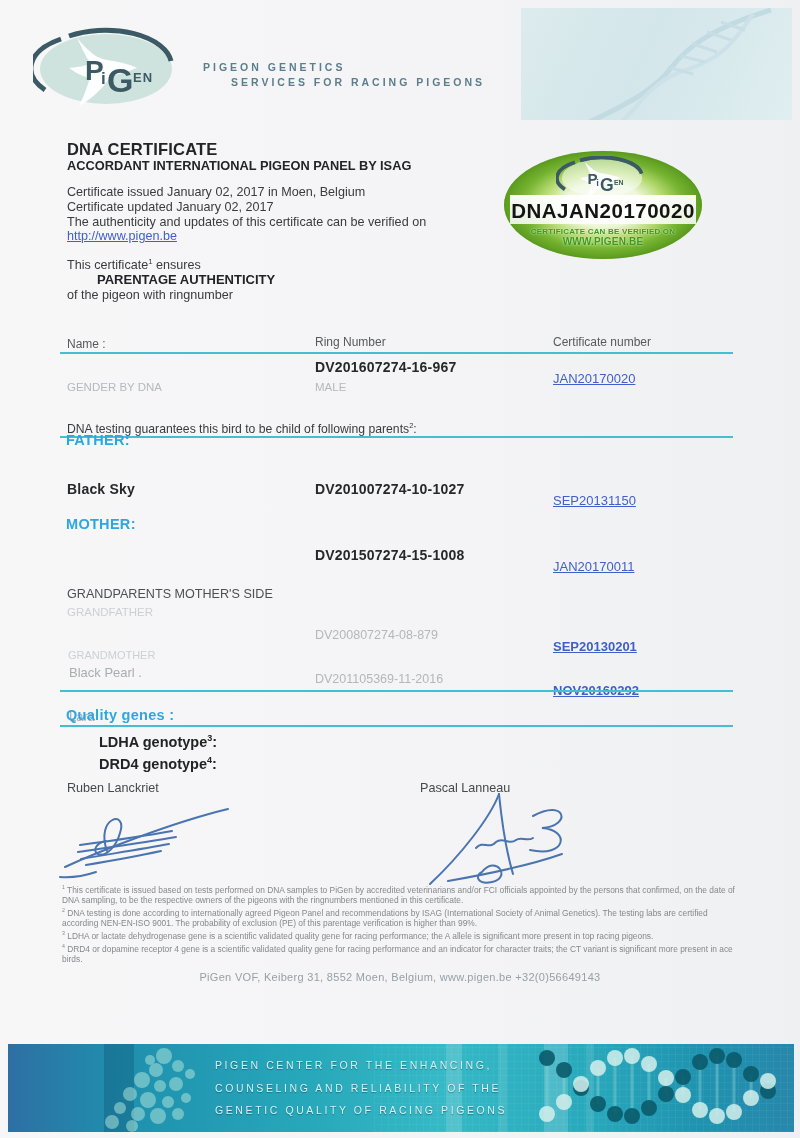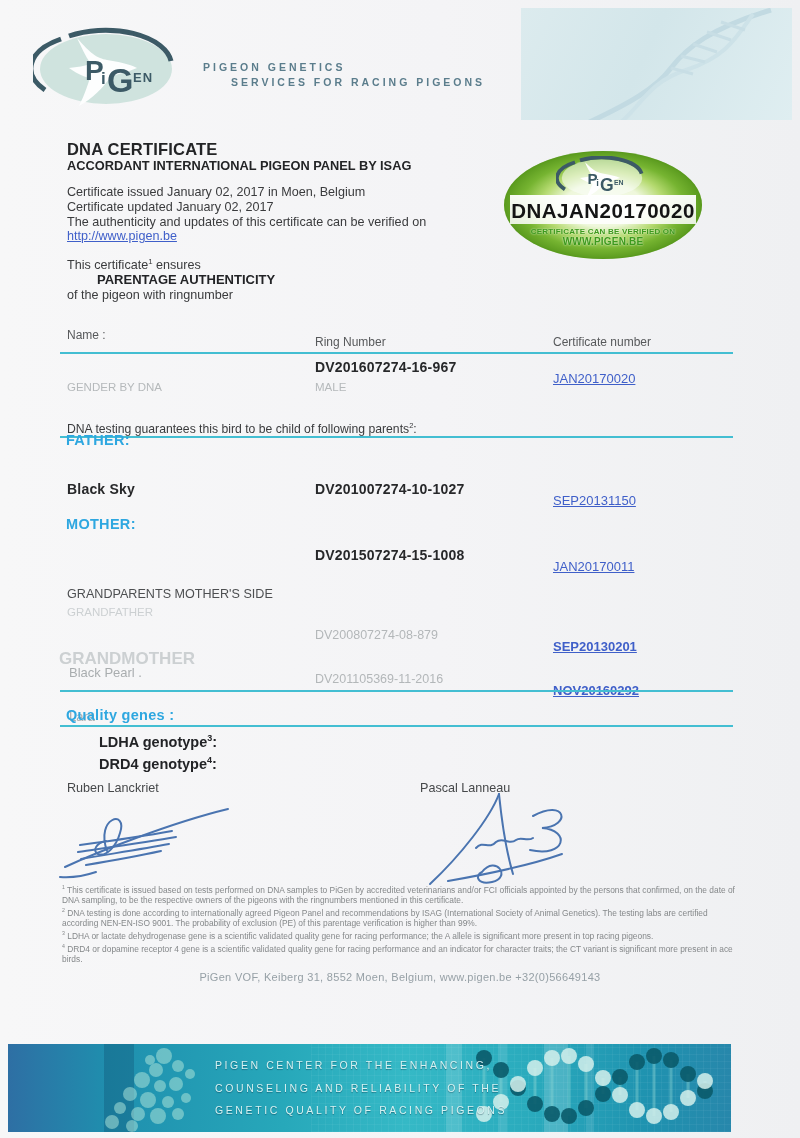--- a/index.html
+++ b/index.html
@@ -46,21 +46,21 @@
            box-shadow:0 0 0 1px rgba(90,154,30,.35) inset; }
   .badge-band { position:absolute; left:6px; right:6px; top:44px; height:29px;
                 background:linear-gradient(180deg,rgba(255,255,255,.95),rgba(255,255,255,.85)); }
   .badge-code { position:absolute; left:0; right:0; top:48px; text-align:center;
                 font-size:20.5px; font-weight:800; color:#141414; letter-spacing:.5px; }
   .badge-verify { position:absolute; left:14px; right:14px; top:76px; text-align:center;
                   font-size:8px; font-weight:bold; color:#3d9a1d; line-height:9.5px; letter-spacing:.2px;
                   text-shadow:0 0 2px rgba(255,255,255,.9); }
 
   
-  .banner { left:8px; top:1044px; width:723px; height:88px; overflow:hidden;
+  .banner { left:8px; top:1044px; width:786px; height:88px; overflow:hidden;
             background:linear-gradient(90deg,#2e6fa4 0%,#1f8fae 14%,#27a8ba 38%,#35b9c6 55%,#2aabbd 72%,#1f93b0 88%,#2787ab 100%); }
   .banner .grid { position:absolute; right:0; top:0; width:420px; height:88px; opacity:.5;
             background-image:repeating-linear-gradient(0deg, rgba(255,255,255,.09) 0 1px, transparent 1px 7px),
                              repeating-linear-gradient(90deg, rgba(255,255,255,.09) 0 1px, transparent 1px 7px); }
   .stripe { position:absolute; top:0; height:88px; background:rgba(255,255,255,.28); }
   .stripe.dark { background:rgba(8,56,92,.25); }
   .banner-text { position:absolute; left:207px; top:10px; font-size:10.5px; letter-spacing:2.6px;
                  color:#d6f2f2; line-height:22.5px; text-shadow:0 1px 1px rgba(0,45,65,.45); white-space:nowrap; }
 
   a { color:inherit; }
@@ -125,21 +125,21 @@
       <text x="92" y="46" font-family="Liberation Sans, sans-serif" font-size="11" font-weight="bold" fill="#3c5a66">EN</text>
     </svg>
     <div class="badge-band"></div>
     <div class="badge-code">DNAJAN20170020</div>
     <div class="badge-verify">
       <div>CERTIFICATE CAN BE VERIFIED ON</div>
       <div style="font-size:10px;">WWW.PIGEN.BE</div>
     </div>
   </div>
 
-  <div class="abs col-head" style="left:67px; top:328px;text-align:right;">Name :</div>
+  <div class="abs col-head" style="left:67px; top:337px;text-align:right;">Name :</div>
   <div class="abs col-head" style="left:315px; top:335px;">Ring Number</div>
   <div class="abs col-head" style="left:553px; top:335px;">Certificate number</div>
   <div class="abs rule" style="left:60px; top:352px; width:673px;"></div>
 
   <div class="abs ring-bold" style="left:315px; top:359px;">DV201607274-16-967</div>
   <a class="abs link cert-link" style="left:553px; top:359px;">JAN20170020</a>
 
   <div class="abs muted" style="left:67px; top:381px; font-size:11.5px;">GENDER BY DNA</div>
   <div class="abs muted" style="left:315px; top:381px; font-size:11.5px;">MALE</div>
 
@@ -156,21 +156,21 @@
   <div class="abs cyan-h" style="left:66px; top:516px;">MOTHER:</div>
   <div class="abs ring-bold" style="left:315px; top:547px;">DV201507274-15-1008</div>
   <a class="abs link cert-link" style="left:553px; top:547px;">JAN20170011</a>
 
   <div class="abs gp-title" style="left:67px; top:587px;">GRANDPARENTS MOTHER'S SIDE</div>
   <div class="abs muted-light" style="left:67px; top:606px; font-size:11.5px;">GRANDFATHER</div>
   <div class="abs gp-name" style="left:69px; top:627px;">Black Pearl .</div>
   <div class="abs gp-ring" style="left:315px; top:628px;">DV200807274-08-879</div>
   <a class="abs link cert-link" style="left:553px; top:627px; font-weight:600;">SEP20130201</a>
 
-  <div class="abs muted-light" style="left:59px; top:649px; font-size:17px;font-weight:bold;">GRANDMOTHER</div>
+  <div class="abs muted-light" style="left:68px; top:649px; font-size:11px;">GRANDMOTHER</div>
   <div class="abs gp-name" style="left:69px; top:671px;">Lara</div>
   <div class="abs gp-ring" style="left:315px; top:672px;">DV201105369-11-2016</div>
   <a class="abs link cert-link" style="left:553px; top:671px; font-weight:600;">NOV20160292</a>
 
   <div class="abs rule" style="left:60px; top:690px; width:673px;"></div>
 
   <div class="abs cyan-h" style="left:66px; top:707px;">Quality genes :</div>
   <div class="abs rule" style="left:60px; top:725px; width:673px;"></div>
   <div class="abs gene-line" style="left:67px; top:733px;">
     <span>LDHA genotype</span><sup>3</sup><span>:</span>

